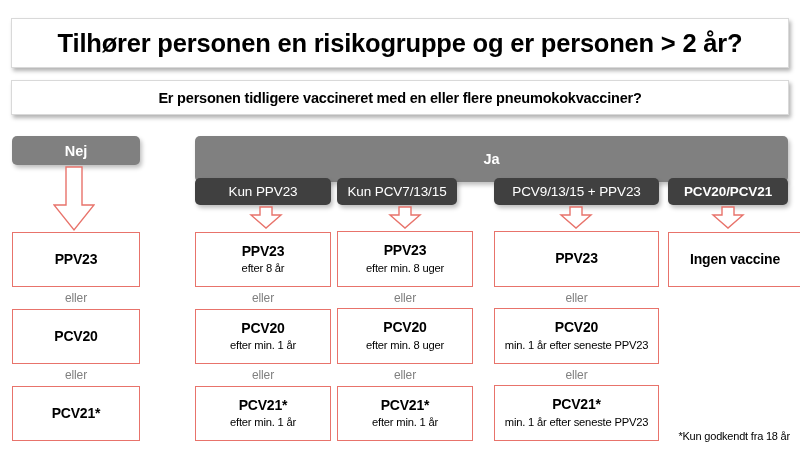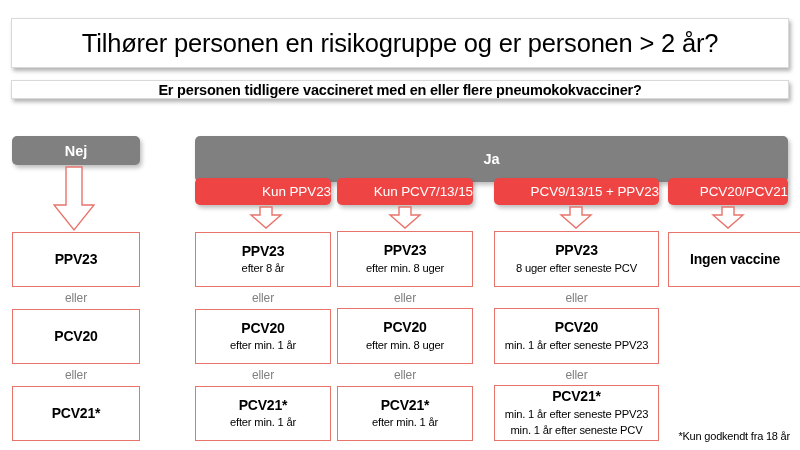--- a/index.html
+++ b/index.html
@@ -24,27 +24,27 @@
     display: flex;
     align-items: center;
     justify-content: center;
     box-sizing: border-box;
   }
   #title-bar {
     left: 11px; top: 18px; width: 778px; height: 50px;
   }
   #title-bar .txt {
     font-size: 25.5px;
-    font-weight: normal;
+    font-weight: bold;
     color: #000000;
     letter-spacing: -0.2px;
     white-space: nowrap;
   }
   #subtitle-bar {
-    left: 11px; top: 80px; width: 778px; height: 19px;
+    left: 11px; top: 80px; width: 778px; height: 35px;
   }
   #subtitle-bar .txt {
     font-size: 14.5px;
     font-weight: bold;
     color: #000000;
     letter-spacing: -0.2px;
     white-space: nowrap;
   }
 
   
@@ -63,26 +63,26 @@
     font-size: 14.5px;
     font-weight: bold;
     letter-spacing: -0.1px;
   }
   #answer-no  { left: 12px;  top: 136px; width: 128px; height: 29px; }
   #answer-yes { left: 195px; top: 136px; width: 593px; height: 46px; }
 
   
   .redbar {
     position: absolute;
-    background: #ef4444;
+    background: #404040;
     border-radius: 5px;
     box-shadow: 2px 3px 4px rgba(0,0,0,0.25);
     display: flex;
     align-items: center;
-    justify-content: flex-end;
+    justify-content: center;
     box-sizing: border-box;
     top: 178px;
     height: 27px;
   }
   .redbar .txt {
     color: #ffffff;
     font-size: 13.5px;
     letter-spacing: -0.1px;
     white-space: nowrap;
   }
@@ -154,27 +154,27 @@
   <span class="txt">Nej</span>
 </div>
 
 <div class="greybar" id="answer-yes">
   <span class="txt">Ja</span>
 </div>
 
 <div class="redbar" style="left:195px; width:136px;">
   <span class="txt">Kun PPV23</span>
 </div>
-<div class="redbar" style="left:337px; width:136px;">
+<div class="redbar" style="left:337px; width:120px;">
   <span class="txt">Kun PCV7/13/15</span>
 </div>
 <div class="redbar" style="left:494px; width:165px;">
   <span class="txt">PCV9/13/15 + PPV23</span>
 </div>
-<div class="redbar" style="left:668px; width:120px;">
+<div class="redbar" style="left:668px; width:120px;font-weight:bold;">
   <span class="txt">PCV20/PCV21</span>
 </div>
 
 <div class="arrow" style="left:53px; top:166px; width:42px; height:66px;">
   <svg width="42" height="66" viewBox="0 0 42 66" xmlns="http://www.w3.org/2000/svg">
     <polygon points="13,1 29,1 29,39 41,39 21,64 1,39 13,39" fill="#ffffff" stroke="#E8736B" stroke-width="1.4"></polygon>
   </svg>
 </div>
 
 <div class="arrow" style="left:249px; top:206px; width:34px; height:24px;">
@@ -235,31 +235,29 @@
   <div class="sub">efter min. 8 uger</div>
 </div>
 <div class="eller" style="left:337px; top:368px; width:136px;">eller</div>
 <div class="rbox" style="left:337px; top:386px; width:136px; height:55px;">
   <div class="main">PCV21*</div>
   <div class="sub">efter min. 1 år</div>
 </div>
 
 <div class="rbox" style="left:494px; top:231px; width:165px; height:56px;">
   <div class="main">PPV23</div>
-  <div class="sub">8 uger efter seneste PCV</div>
 </div>
 <div class="eller" style="left:494px; top:291px; width:165px;">eller</div>
 <div class="rbox" style="left:494px; top:308px; width:165px; height:56px;">
   <div class="main">PCV20</div>
   <div class="sub">min. 1 år efter seneste PPV23</div>
 </div>
 <div class="eller" style="left:494px; top:368px; width:165px;">eller</div>
 <div class="rbox" style="left:494px; top:385px; width:165px; height:56px;">
   <div class="main">PCV21*</div>
   <div class="sub">min. 1 år efter seneste PPV23</div>
-  <div class="sub">min. 1 år efter seneste PCV</div>
 </div>
 
 <div class="rbox" style="left:668px; top:232px; width:134px; height:55px;">
   <div class="main">Ingen vaccine</div>
 </div>
 
 <div id="footnote">*Kun godkendt fra 18 år</div>
 
 </body></html>

